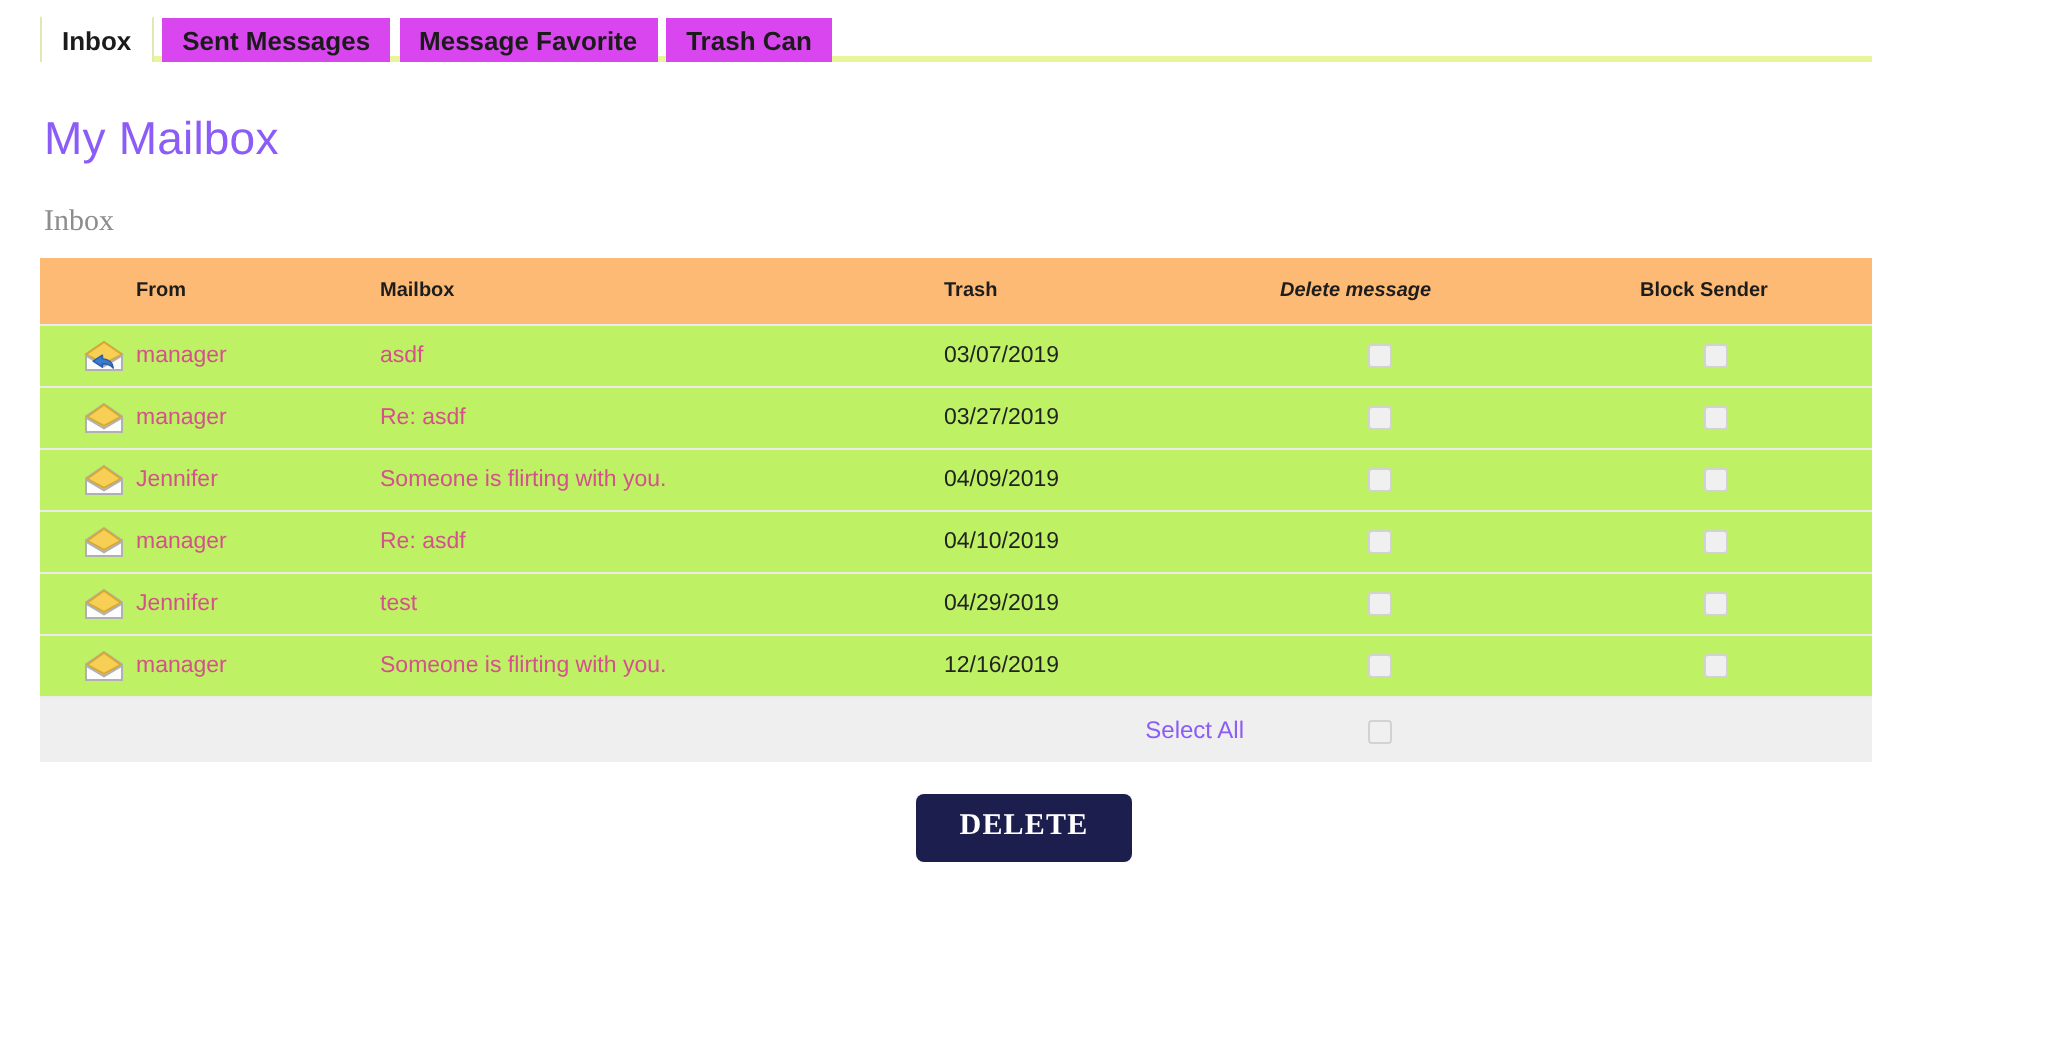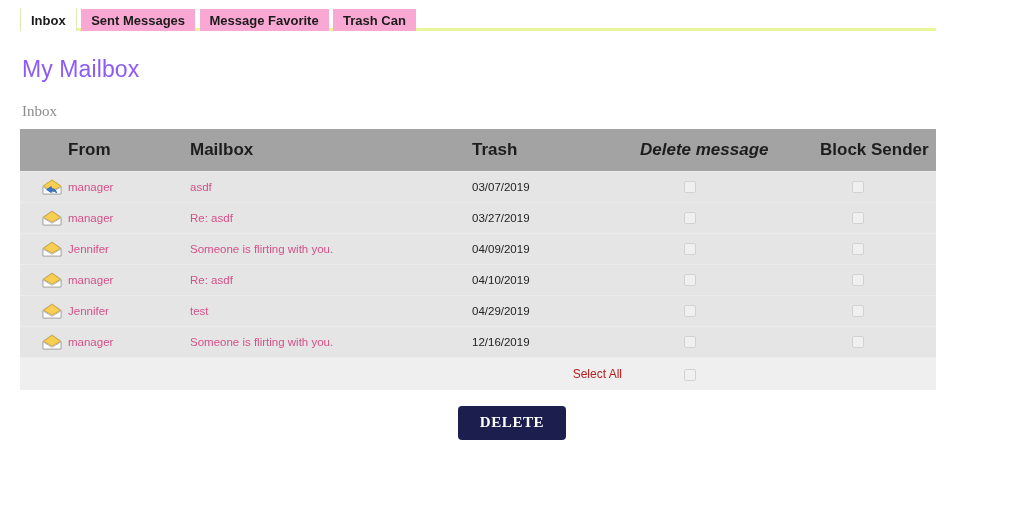--- a/index.html
+++ b/index.html
@@ -26,21 +26,21 @@
     height: 3px;
     background: #e8f59a;
   }
   .tab {
     display: inline-block;
     vertical-align: bottom;
     padding: 4px 10px 3px 10px;
     font-size: 13px;
     font-weight: bold;
     color: #1b1b1b;
-    background: #f9a8d4;
+    background: #d946ef;
     line-height: 15px;
     position: relative;
     z-index: 2;
     cursor: pointer;
   }
   .tab.active {
     background: #ffffff;
     border-left: 1px solid #dfe9b4;
     border-right: 1px solid #dfe9b4;
     border-top: 1px solid #ffffff;
@@ -65,36 +65,36 @@
   .table-wrap {
     margin-left: 20px;
     width: 916px;
   }
   table.mail {
     width: 100%;
     border-collapse: collapse;
     font-size: 12px;
   }
   table.mail thead th {
-    background: #a3a3a3;
+    background: #fdba74;
     text-align: left;
-    font-size: 17px;
+    font-size: 10px;
     font-weight: bold;
     color: #1d1d1d;
     padding: 11px 0 11px 0;
     border: none;
   }
   table.mail tbody td {
     border-top: 1px solid #eceaea;
     border-bottom: 1px solid #eceaea;
     padding: 7px 0 7px 0;
     height: 28px;
     color: #222;
     font-size: 11.5px;
-    background: #e5e5e5;
+    background: #bef264;
   }
   tr.row-highlight td { background: #ededed; }
 
   
   .c-icon    { width: 48px;  padding-left: 22px !important; }
   .c-from    { width: 122px; }
   .c-subject { width: 282px; }
   .c-date    { width: 168px; }
   .c-del     { width: 180px; }
   .c-block   { width: 116px; }
@@ -131,21 +131,21 @@
     background: #efefef;
     border-top: 1px solid #e4e4e4;
     border-bottom: none;
     height: 32px;
     padding: 9px 0;
   }
   td.selectall-label {
     text-align: right;
     padding-right: 18px !important;
     font-size: 12px;
-    color: #b91c1c;
+    color: #8b5cf6;
   }
 
   
   .env { display: inline-block; width: 20px; height: 16px; position: relative; vertical-align: middle; }
   .env svg { display: block; }
 
   
   .btn-row { text-align: center; margin-top: 16px; }
   .btn-delete {
     display: inline-block;

